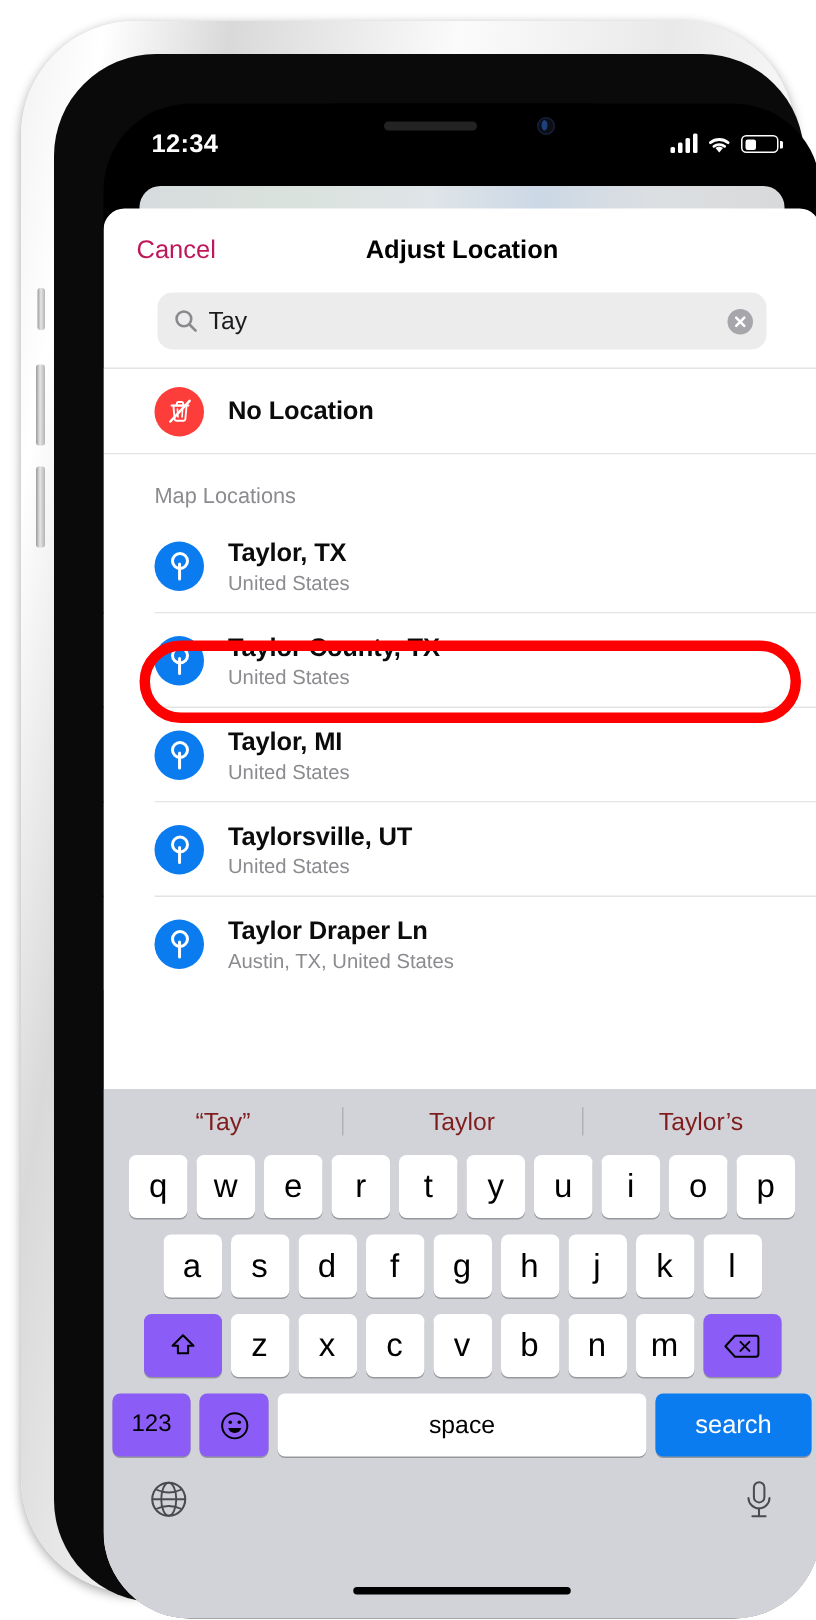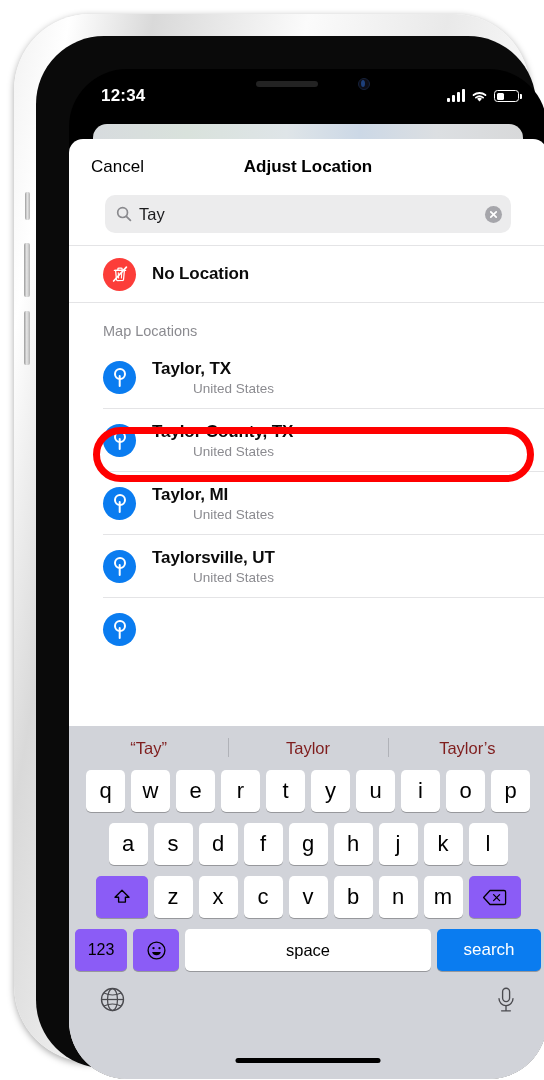--- a/index.html
+++ b/index.html
@@ -120,21 +120,21 @@
     overflow: hidden;
   }
 
   
   #nav-header {
     position: relative; height: 56px;
     display: flex; align-items: center;
     padding: 0 22px;
   }
   #cancel-button {
-    font-size: 17px; color: #000000;
+    font-size: 17px; color: #be185d;
     background: none; border: none; cursor: pointer;
     font-family: inherit; padding: 0;
   }
   #sheet-title {
     position: absolute; left: 0; right: 0;
     text-align: center; font-size: 17px; font-weight: 700; color: #000;
     pointer-events: none;
   }
 
   
@@ -162,21 +162,21 @@
   .sep.full { margin-left: 0; }
 
   .row {
     display: flex; align-items: center;
     padding: 0 22px 0 34px;
     height: 62px; cursor: pointer; background: #fff;
   }
   .row-icon { flex: 0 0 auto; margin-right: 16px; }
   .row-text { display: flex; flex-direction: column; gap: 2px; min-width: 0; justify-content: flex-end; }
   .row-title { font-size: 17px; font-weight: 700; color: #0b0b0b; letter-spacing: -.1px; }
-  .row-sub { font-size: 13.5px; color: #8b8b90; margin-left: 41px; }
+  .row-sub { font-size: 13.5px; color: #8b8b90; }
 
   #row-no-location { height: 56px; }
 
   .pin-icon {
     width: 33px; height: 33px; border-radius: 50%;
     background: #0a7cf0; position: relative;
   }
   .pin-icon::before {
     content: ""; position: absolute; left: 50%; top: 7px;
     transform: translateX(-50%);
@@ -382,20 +382,24 @@
             <div class="row-icon pin-icon"></div>
             <div class="row-text">
               <div class="row-title">Taylorsville, UT</div>
               <div class="row-sub">United States</div>
             </div>
           </div>
           <div class="sep"></div>
 
           <div class="row">
             <div class="row-icon pin-icon"></div>
+            <div class="row-text">
+              <div class="row-title">Taylor Draper Ln</div>
+              <div class="row-sub">Austin, TX, United States</div>
+            </div>
           </div>
 
         </div>
 
         <div id="highlight-oval"></div>
 
         <div id="keyboard">
 
           <div id="suggestion-bar">
             <div class="suggestion">“Tay”</div>

